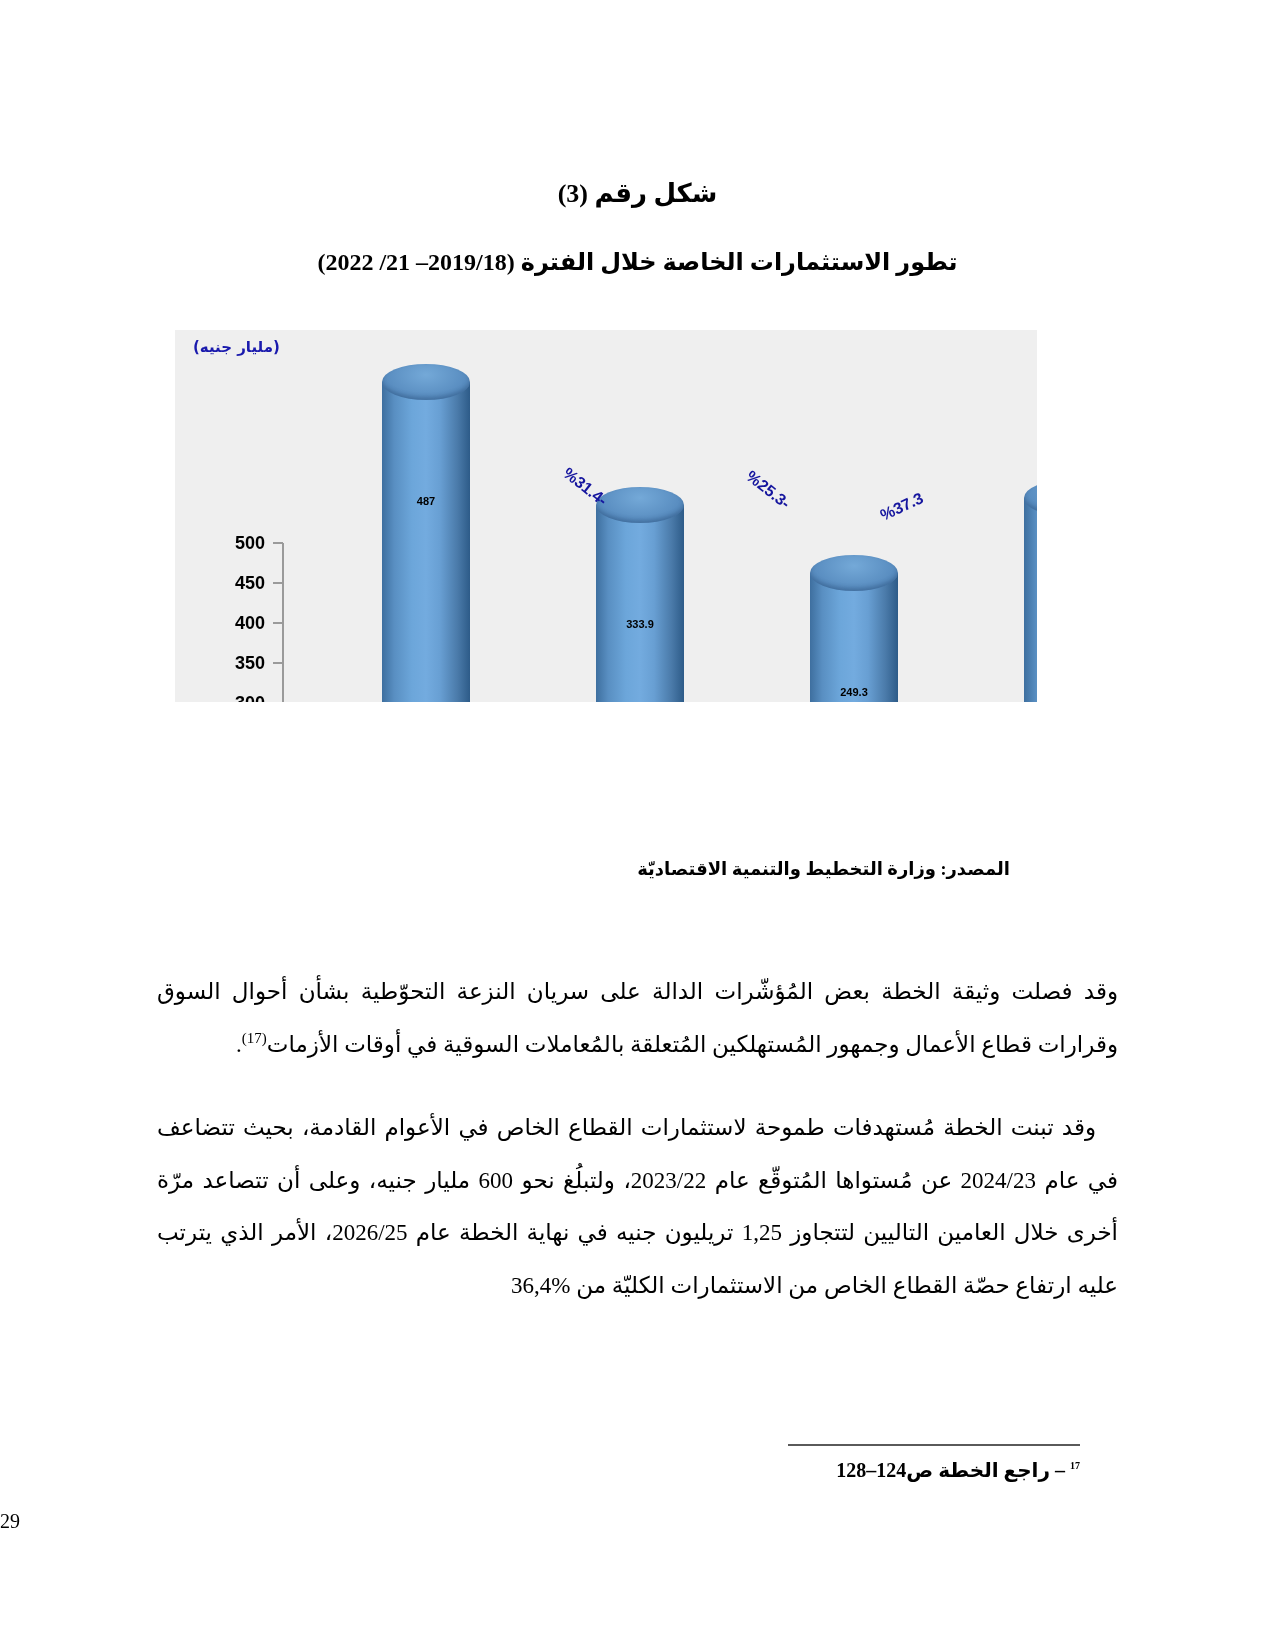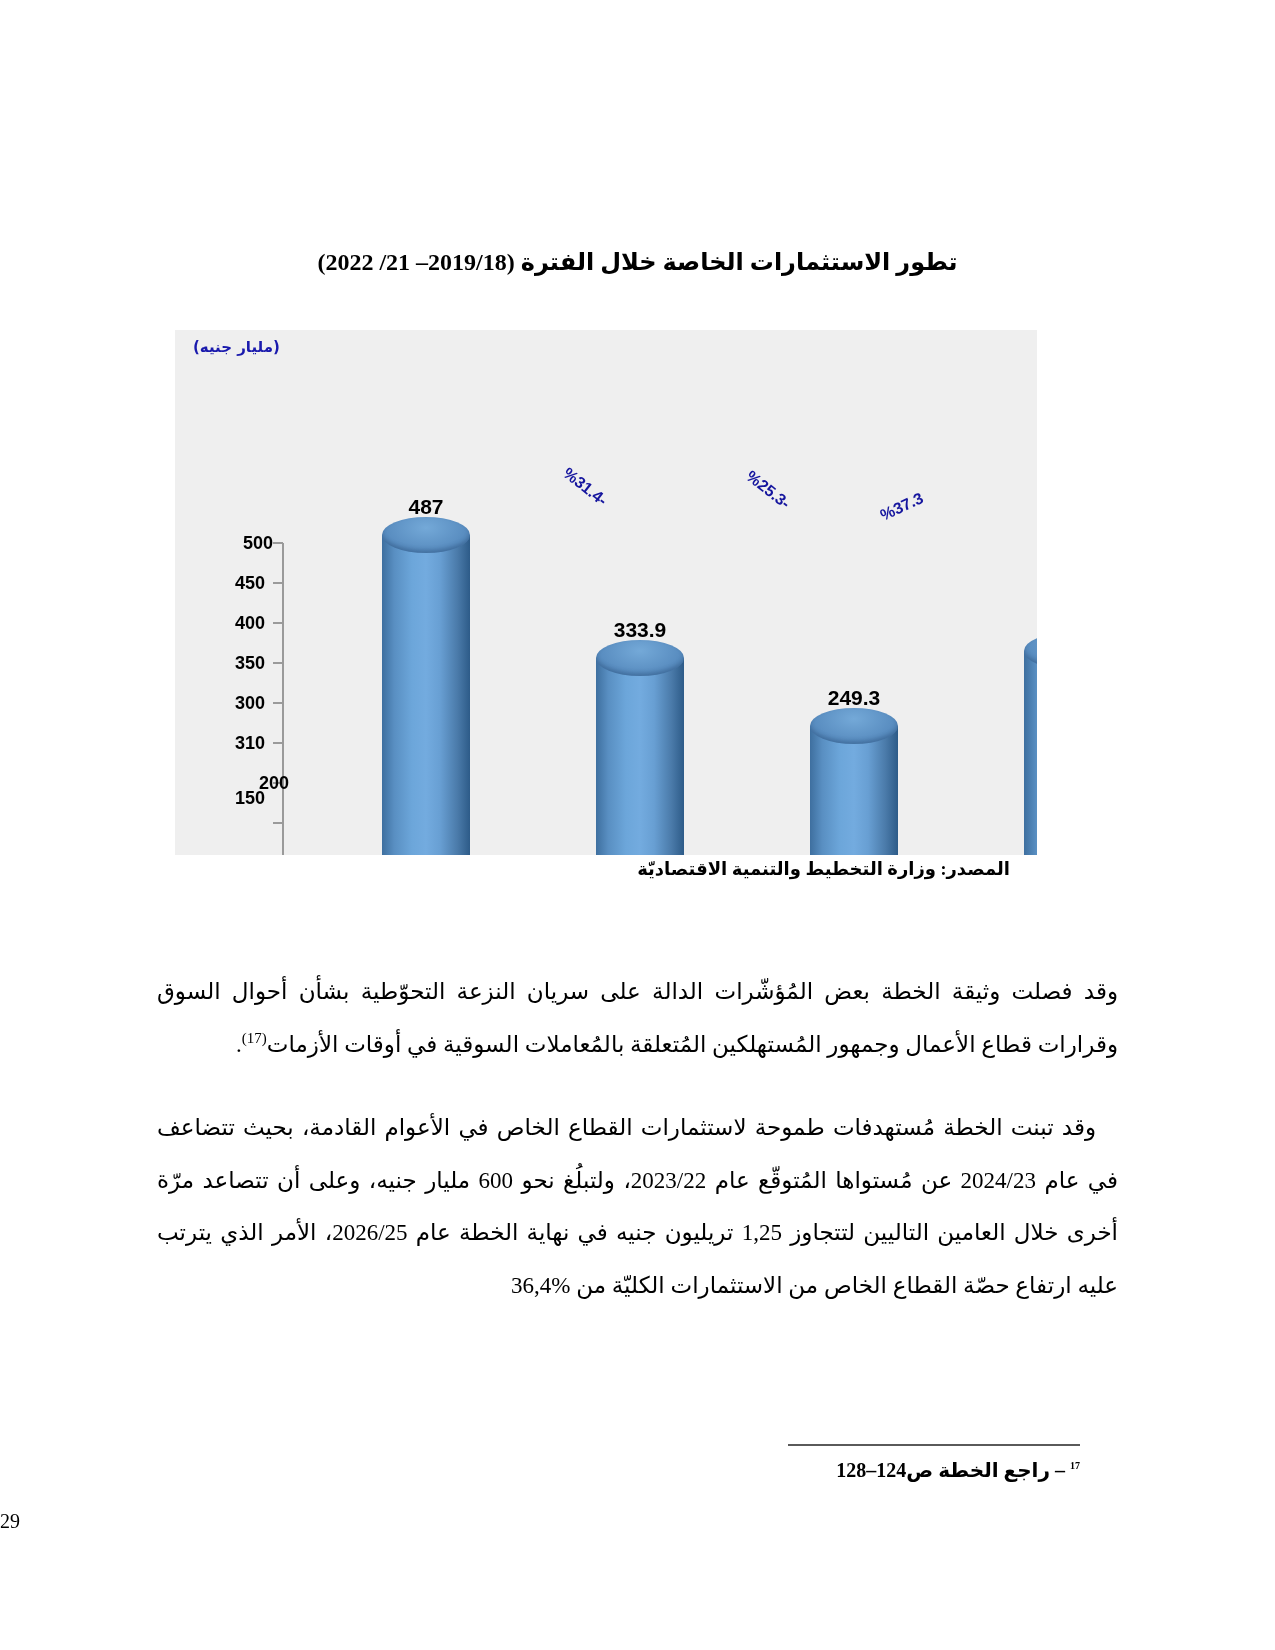--- a/index.html
+++ b/index.html
@@ -16,21 +16,21 @@
   .title1{
     position:absolute;top:178px;left:0;width:100%;
     text-align:center;font-size:26px;font-weight:bold;
   }
   .title2{
     position:absolute;top:248px;left:0;width:100%;
     text-align:center;font-size:24px;font-weight:bold;
   }
   
   .chart{
-    position:absolute;left:175px;top:330px;width:862px;height:525px;
+    position:absolute;left:175px;top:330px;width:862px;height:372px;
     background:#efefef;overflow:hidden;direction:ltr;
   }
   .unit-label{
     position:absolute;top:8px;left:18px;
     font-family:"DejaVu Sans",sans-serif;
     font-size:15px;font-weight:bold;color:#1a1aad;direction:rtl;
   }
   .y-axis-line{
     position:absolute;left:107px;top:213px;width:2px;height:312px;background:#9a9a9a;
   }
@@ -43,21 +43,21 @@
   .cyl{position:absolute;bottom:0;width:88px;
     background:linear-gradient(90deg,#3e6f9f 0%,#598fc2 14%,#6ca6da 34%,#73abdf 50%,#689fd3 66%,#4a7aa9 86%,#2d5b88 100%);
   }
   .cyl-top{position:absolute;top:-18px;left:0;width:88px;height:36px;border-radius:50%;
     background:radial-gradient(ellipse at 50% 30%,#74a9d8 0%,#5a8ec1 62%,#4a7db0 100%);
     box-shadow:inset 0 -3px 4px rgba(20,50,90,.30);
   }
   .bar-label{
     position:absolute;width:88px;text-align:center;
     font-family:"Liberation Sans","DejaVu Sans",sans-serif;
-    font-size:21px;font-weight:bold;color:#000;
+    font-size:11px;font-weight:bold;color:#000;
   }
   .pct{
     position:absolute;transform-origin:center;
     font-family:"Liberation Sans","DejaVu Sans",sans-serif;
     font-size:16px;font-weight:bold;color:#15159e;white-space:nowrap;direction:ltr;
   }
   
   .source-line{
     position:absolute;top:858px;right:265px;
     font-size:18px;font-weight:bold;
@@ -81,29 +81,30 @@
     position:absolute;top:1510px;left:0;width:100%;
     font-size:20px;direction:ltr;
   }
   bdo{unicode-bidi:bidi-override;}
 </style>
 </head>
 <body>
 
 <div class="page">
 
+  <div class="title1">شكل رقم (3)</div>
 
   <div class="title2"><span>تطور الاستثمارات الخاصة خلال الفترة</span> <bdo dir="ltr">(2022 /21 –2019/18)</bdo></div>
 
   <div class="chart">
     <div class="unit-label">(مليار جنيه)</div>
     <div class="y-axis-line"></div>
     <div id="plot"></div>
   <div class="ytick" style="top: 212px;"></div>
-      <div class="ytick-label" style="top: 201px; margin-left: 8px;">500</div>
+      <div class="ytick-label" style="top: 201px;">500</div>
       <div class="ytick" style="top: 252px;"></div>
       <div class="ytick-label" style="top: 241px;">450</div>
       <div class="ytick" style="top: 292px;"></div>
       <div class="ytick-label" style="top: 281px;">400</div>
       <div class="ytick" style="top: 332px;"></div>
       <div class="ytick-label" style="top: 321px;">350</div>
       <div class="ytick" style="top: 372px;"></div>
       <div class="ytick-label" style="top: 361px;">300</div>
       <div class="ytick" style="top: 412px;"></div>
       <div class="ytick-label" style="top: 401px;">310</div>

